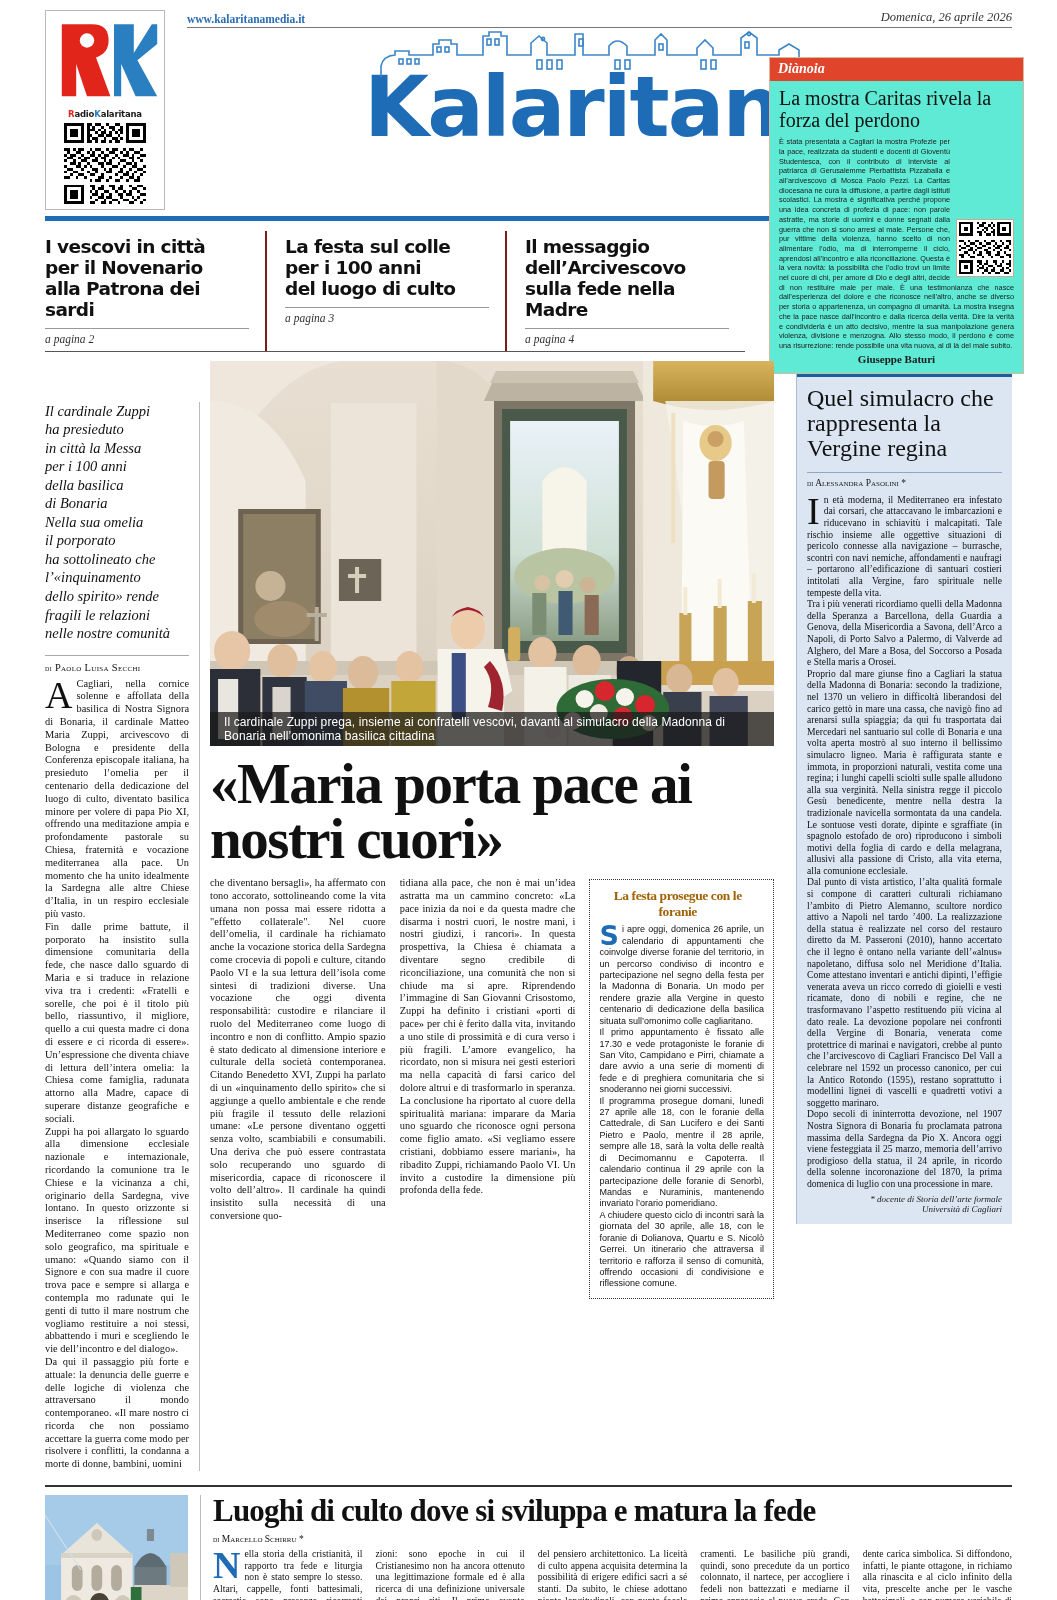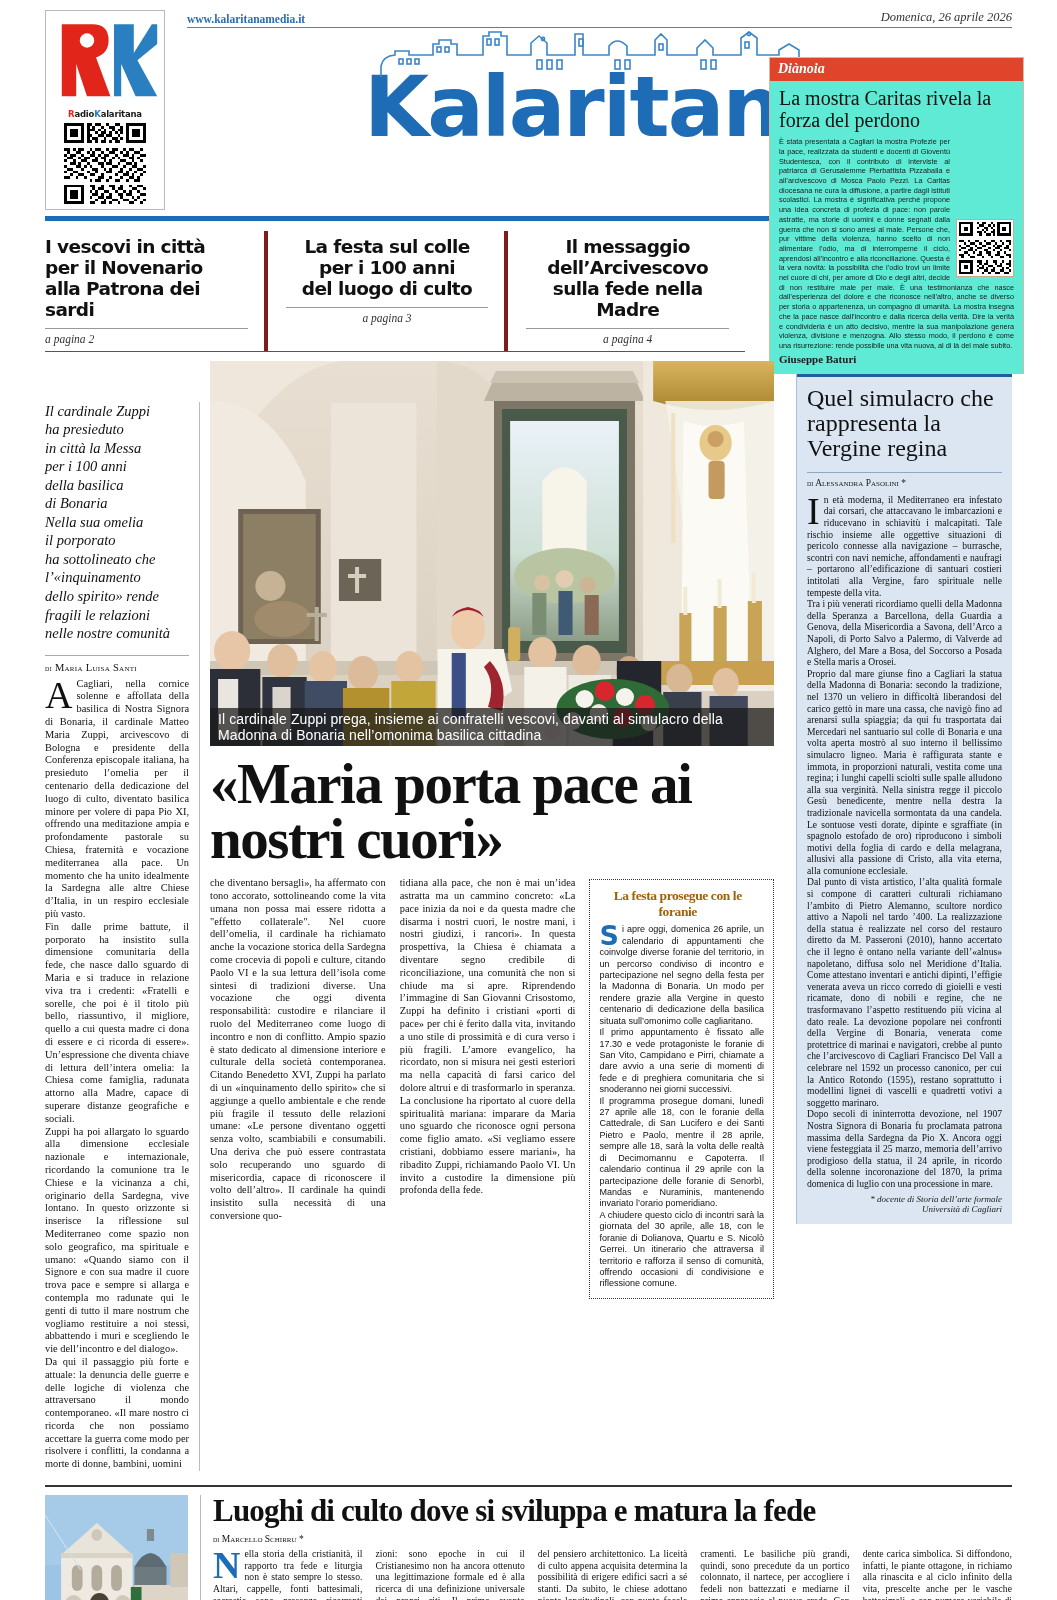--- a/index.html
+++ b/index.html
@@ -56,27 +56,27 @@
   
   .dianoia {
     position:absolute; right:33px; top:57px; width:255px;
     background:#5eead4; border:1px solid #d8b89f;
   }
   .dianoia-head { background:#e0452c; color:#fff; padding:3px 8px 4px 8px;
     font-family:"Liberation Serif", serif; font-style:italic; font-weight:bold; font-size:14px; }
   .dianoia-body { padding:7px 9px 8px 9px; }
   .dianoia-title { font-family:"Liberation Serif", serif; font-size:20px; line-height:1.08; color:#111; margin-bottom:6px; }
   .dianoia-text { font-family:"Liberation Sans", sans-serif; font-size:7.3px; line-height:1.33; text-align:justify; color:#1a1a1a; }
-  .dianoia-sign { text-align:left; font-family:"Liberation Serif", serif; font-weight:bold; font-size:11px; margin-top:2px; }
+  .dianoia-sign { text-align:center; font-family:"Liberation Serif", serif; font-weight:bold; font-size:11px; margin-top:2px; }
   .dianoia-qr-wrap { float:right; width:58px; height:58px; margin:-52px 0 0 6px; border:1px solid #c9a88e; background:#fff; }
 
   
   .teasers { display:flex; margin:10px 45px 0 45px; border-bottom:1.5px solid #555; }
   .teaser { flex:1 1 0; padding:6px 16px 6px 0; position:relative; }
-  .teaser + .teaser { padding-left:18px; border-left:4px solid #7f1d1d;text-align:center; }
+  .teaser + .teaser { padding-left:18px; border-left:2px solid #7f1d1d; }
   .teaser h2 { margin:0; font-family:"DejaVu Sans", sans-serif; font-weight:bold;
     font-size:18.5px; line-height:1.13; letter-spacing:-0.6px; color:#111; }
   .teaser .pg { margin-top:7px; padding-top:4px; border-top:1px solid #999;
     font-family:"Liberation Serif", serif; font-style:italic; font-size:11.5px; color:#333; }
 
   
   .main { display:flex; margin:9px 45px 0 45px; gap:0; }
   .col-left { width:155px; flex:0 0 155px; padding-right:10px; border-right:1px solid #bbb;margin-top:41px; }
   .col-mid { flex:1 1 auto; padding:0 10px; }
   .col-right { width:228px; flex:0 0 228px; padding-left:12px; }
@@ -91,21 +91,21 @@
   .dropcap::first-letter {
     float:left; font-size:38px; line-height:0.82; font-weight:normal; padding:2px 4px 0 0;
     font-family:"Liberation Serif", serif;
   }
   .dropcap-blue::first-letter { color:#1e6cb5; font-weight:bold; }
 
   
   .photo-wrap { position:relative; width:100%; }
   .photo { width:100%; height:385px; display:block; }
   .photo-cap { position:absolute; left:0; right:0; bottom:0; background:rgba(25,25,25,0.72);
-    color:#fff; font-family:"Liberation Sans", sans-serif; font-size:14px; padding:3px 8px; letter-spacing:0.1px; }
+    color:#fff; font-family:"Liberation Sans", sans-serif; font-size:12px; padding:3px 14px; letter-spacing:0.1px; }
 
   .headline { font-family:"Liberation Serif", serif; font-size:57px; line-height:0.98;
     letter-spacing:-1.5px; margin:10px 0 10px 0; color:#111; }
 
   
   .commento { background:#dbe6f2; border-left:1px solid #aabdd4; }
   .commento-head { background:#1f5f9e; color:#fff; font-family:"Liberation Sans", sans-serif;
     font-size:9px; font-weight:bold; letter-spacing:0.6px; padding:3px 7px; }
   .commento-inner { padding:9px 10px 10px 10px; }
   .commento-title { font-family:"Liberation Serif", serif; font-size:24px; line-height:1.06; color:#111; }
@@ -548,21 +548,21 @@
 di Bonaria
 Nella sua omelia
 il porporato
 ha sottolineato che
 l’«inquinamento
 dello spirito» rende
 fragili le relazioni
 nelle nostre comunità</div>
       <div class="byline">
         <span class="di">di</span>
-        <span>Maria Luisa Santi</span>
+        <span>Paolo Luisa Secchi</span>
       </div>
       <div class="bodytext dropcap" style="white-space:pre-line;">A Cagliari, nella cornice solenne e affollata della basilica di Nostra Signora di Bonaria, il cardinale Matteo Maria Zuppi, arcivescovo di Bologna e presidente della Conferenza episcopale italiana, ha presieduto l’omelia per il centenario della dedicazione del luogo di culto, diventato basilica minore per volere di papa Pio XI, offrendo una meditazione ampia e profondamente pastorale su Chiesa, fraternità e vocazione mediterranea alla pace. Un momento che ha unito idealmente la Sardegna alle altre Chiese d’Italia, in un respiro ecclesiale più vasto.
 Fin dalle prime battute, il porporato ha insistito sulla dimensione comunitaria della fede, che nasce dallo sguardo di Maria e si traduce in relazione viva tra i credenti: «Fratelli e sorelle, che poi è il titolo più bello, riassuntivo, il migliore, quello a cui questa madre ci dona di essere e ci ricorda di essere». Un’espressione che diventa chiave di lettura dell’intera omelia: la Chiesa come famiglia, radunata attorno alla Madre, capace di superare distanze geografiche e sociali.
 Zuppi ha poi allargato lo sguardo alla dimensione ecclesiale nazionale e internazionale, ricordando la comunione tra le Chiese e la vicinanza a chi, originario della Sardegna, vive lontano. In questo orizzonte si inserisce la riflessione sul Mediterraneo come spazio non solo geografico, ma spirituale e umano: «Quando siamo con il Signore e con sua madre il cuore trova pace e sempre si allarga e contempla mo radunate qui le genti di tutto il mare nostrum che vogliamo restituire a noi stessi, abbattendo i muri e scegliendo le vie dell’incontro e del dialogo».
 Da qui il passaggio più forte e attuale: la denuncia delle guerre e delle logiche di violenza che attraversano il mondo contemporaneo. «Il mare nostro ci ricorda che non possiamo accettare la guerra come modo per risolvere i conflitti, la condanna a morte di donne, bambini, uomini</div>
     </div>
 
     <div class="col-mid">
       <div class="photo-wrap">
         <svg class="photo" viewBox="0 0 560 385" preserveAspectRatio="none">

